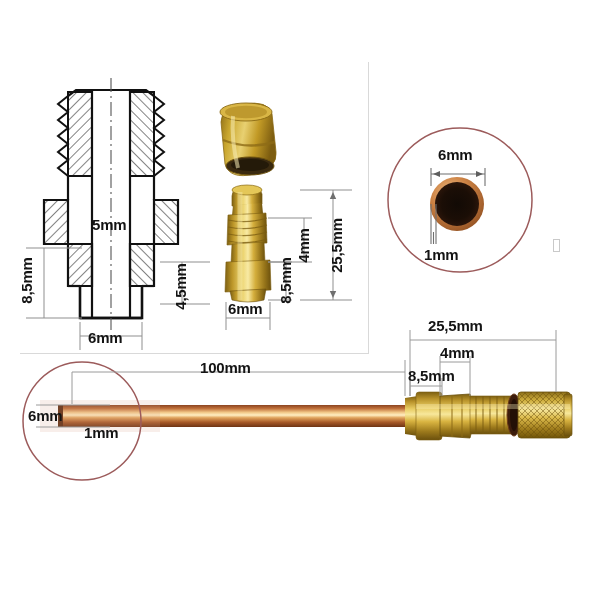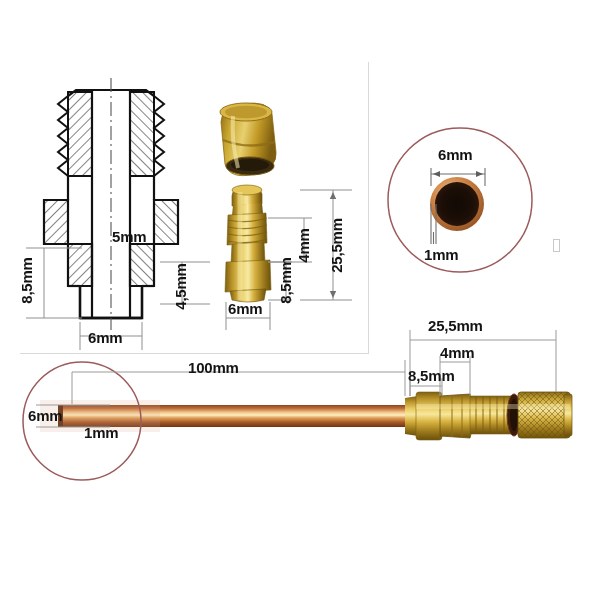--- a/index.html
+++ b/index.html
@@ -280,41 +280,41 @@
       <line x1="440" y1="356" x2="440" y2="396"></line>
       <line x1="470" y1="356" x2="470" y2="396"></line>
       <line x1="440" y1="362" x2="470" y2="362"></line>
 
       <line x1="410" y1="378" x2="410" y2="396"></line>
       <line x1="442" y1="378" x2="442" y2="396"></line>
       <line x1="410" y1="386" x2="442" y2="386"></line>
     </g>
   </svg>
 
-  <div class="abs dimtext" style="left:92px;top:228px;padding-left:20px;">5mm</div>
+  <div class="abs dimtext" style="left:92px;top:216px;">5mm</div>
 
   <div class="abs dimtext vert" style="left:3px;top:272px;transform:rotate(-90deg);">8,5mm</div>
 
   <div class="abs dimtext vert" style="left:157px;top:278px;transform:rotate(-90deg);">4,5mm</div>
 
   <div class="abs dimtext" style="left:88px;top:329px;">6mm</div>
 
   <div class="abs dimtext vert" style="left:309px;top:237px;transform:rotate(-90deg);">25,5mm</div>
 
   <div class="abs dimtext vert" style="left:286px;top:237px;transform:rotate(-90deg);">4mm</div>
 
   <div class="abs dimtext vert" style="left:262px;top:272px;transform:rotate(-90deg);">8,5mm</div>
 
   <div class="abs dimtext" style="left:228px;top:300px;">6mm</div>
 
   <div class="abs dimtext" style="left:438px;top:146px;">6mm</div>
 
   <div class="abs dimtext" style="left:424px;top:246px;">1mm</div>
 
-  <div class="abs dimtext" style="left:188px;top:359px;text-align:right;">100mm</div>
+  <div class="abs dimtext" style="left:200px;top:359px;text-align:right;">100mm</div>
 
   <div class="abs dimtext" style="left:428px;top:317px;">25,5mm</div>
 
   <div class="abs dimtext" style="left:440px;top:344px;">4mm</div>
 
   <div class="abs dimtext" style="left:408px;top:367px;">8,5mm</div>
 
   <div class="abs dimtext" style="left:28px;top:407px;">6mm</div>
 
   <div class="abs dimtext" style="left:84px;top:424px;">1mm</div>

